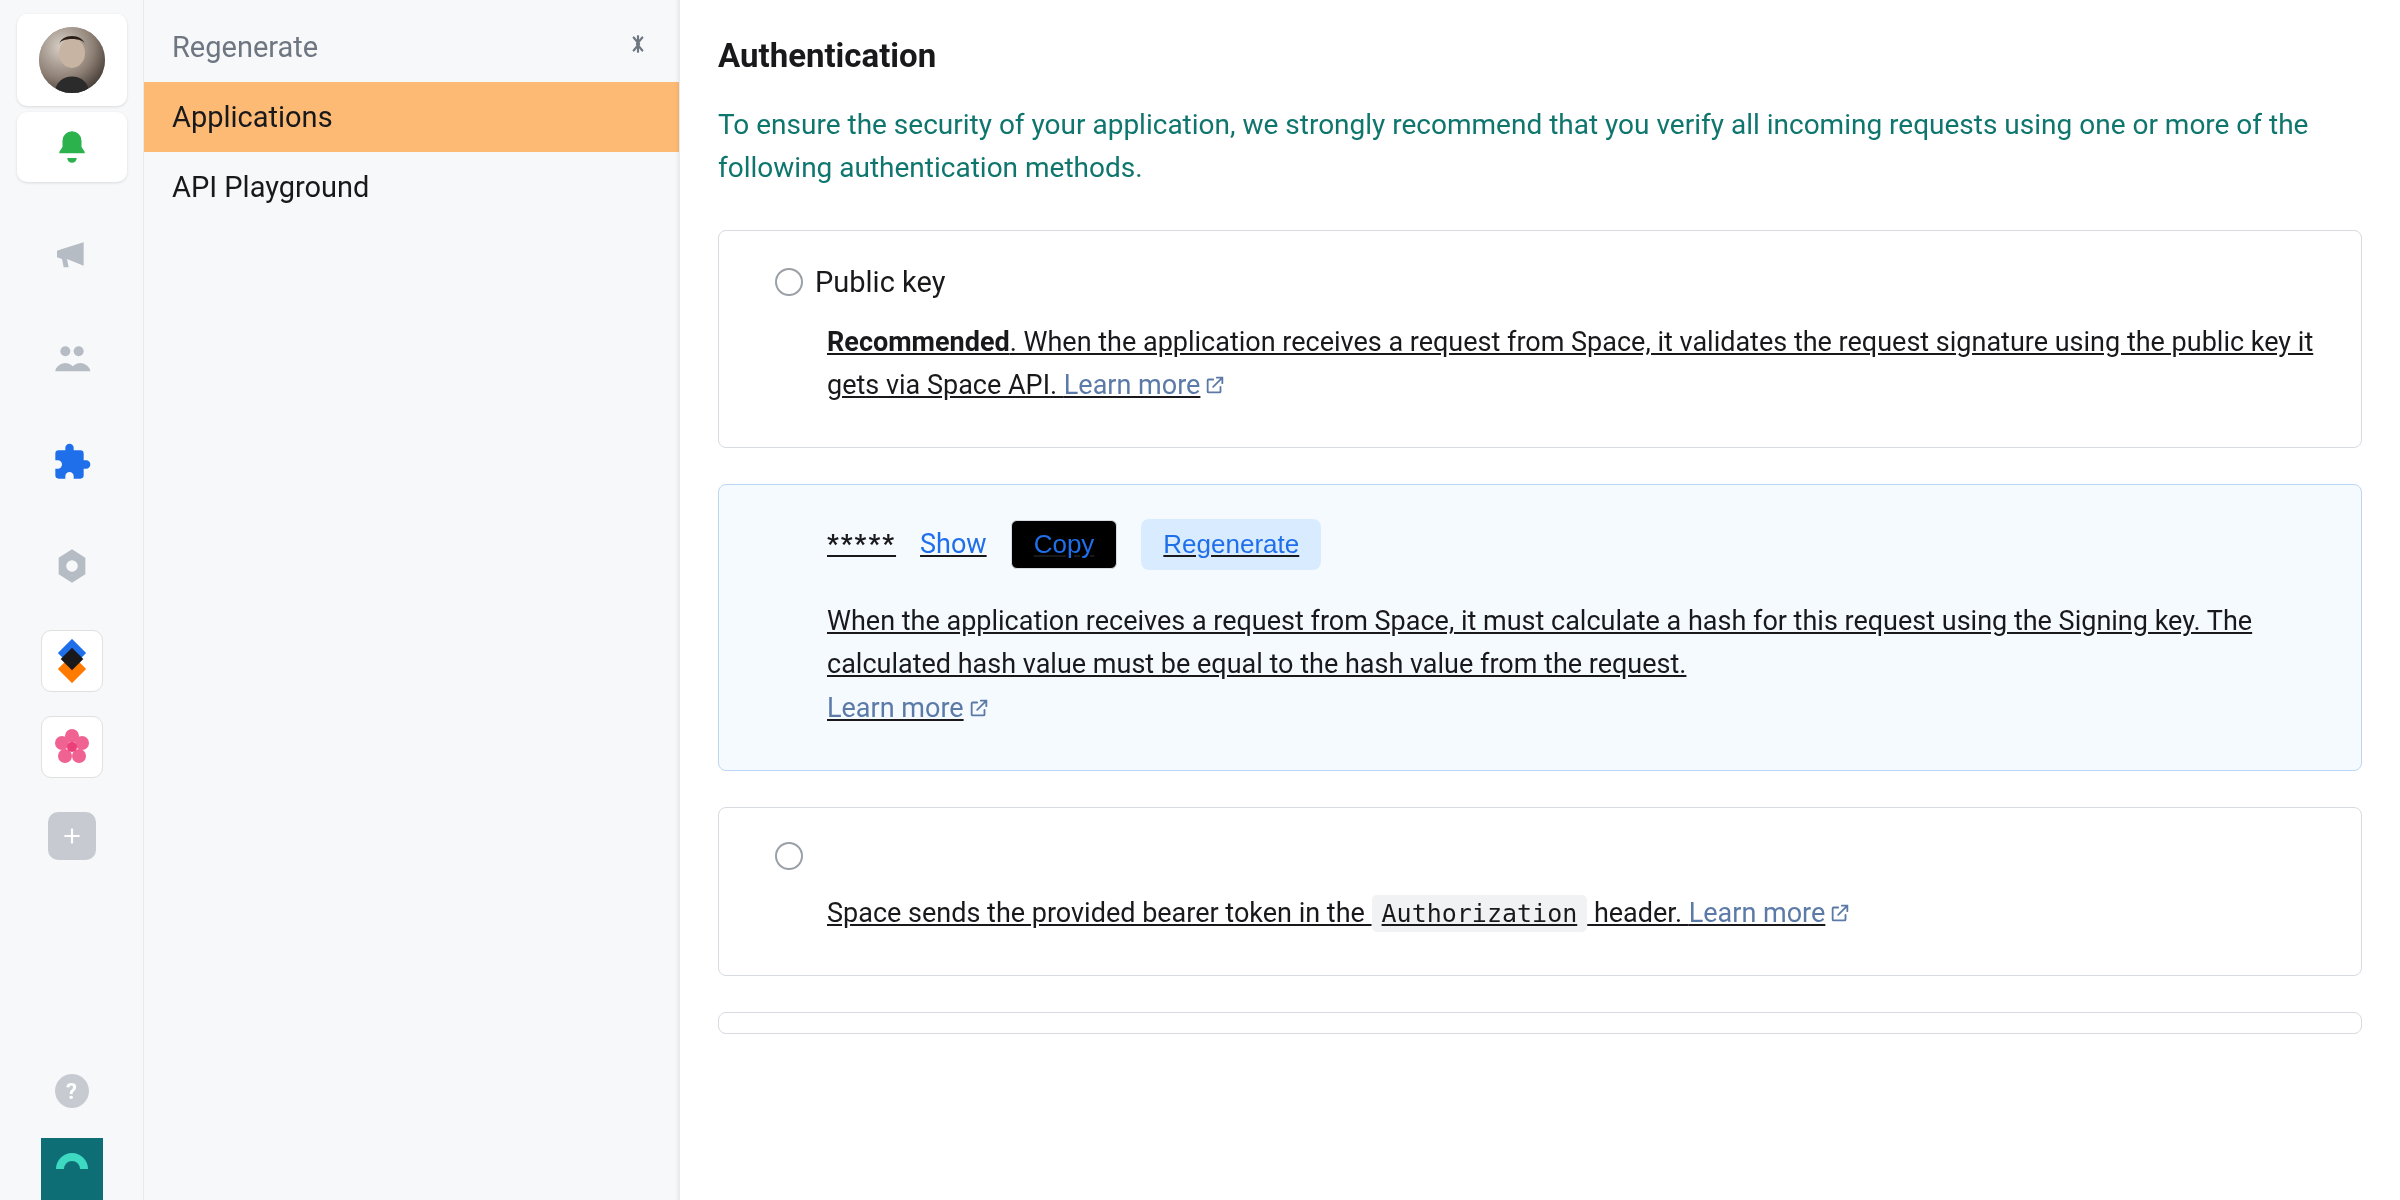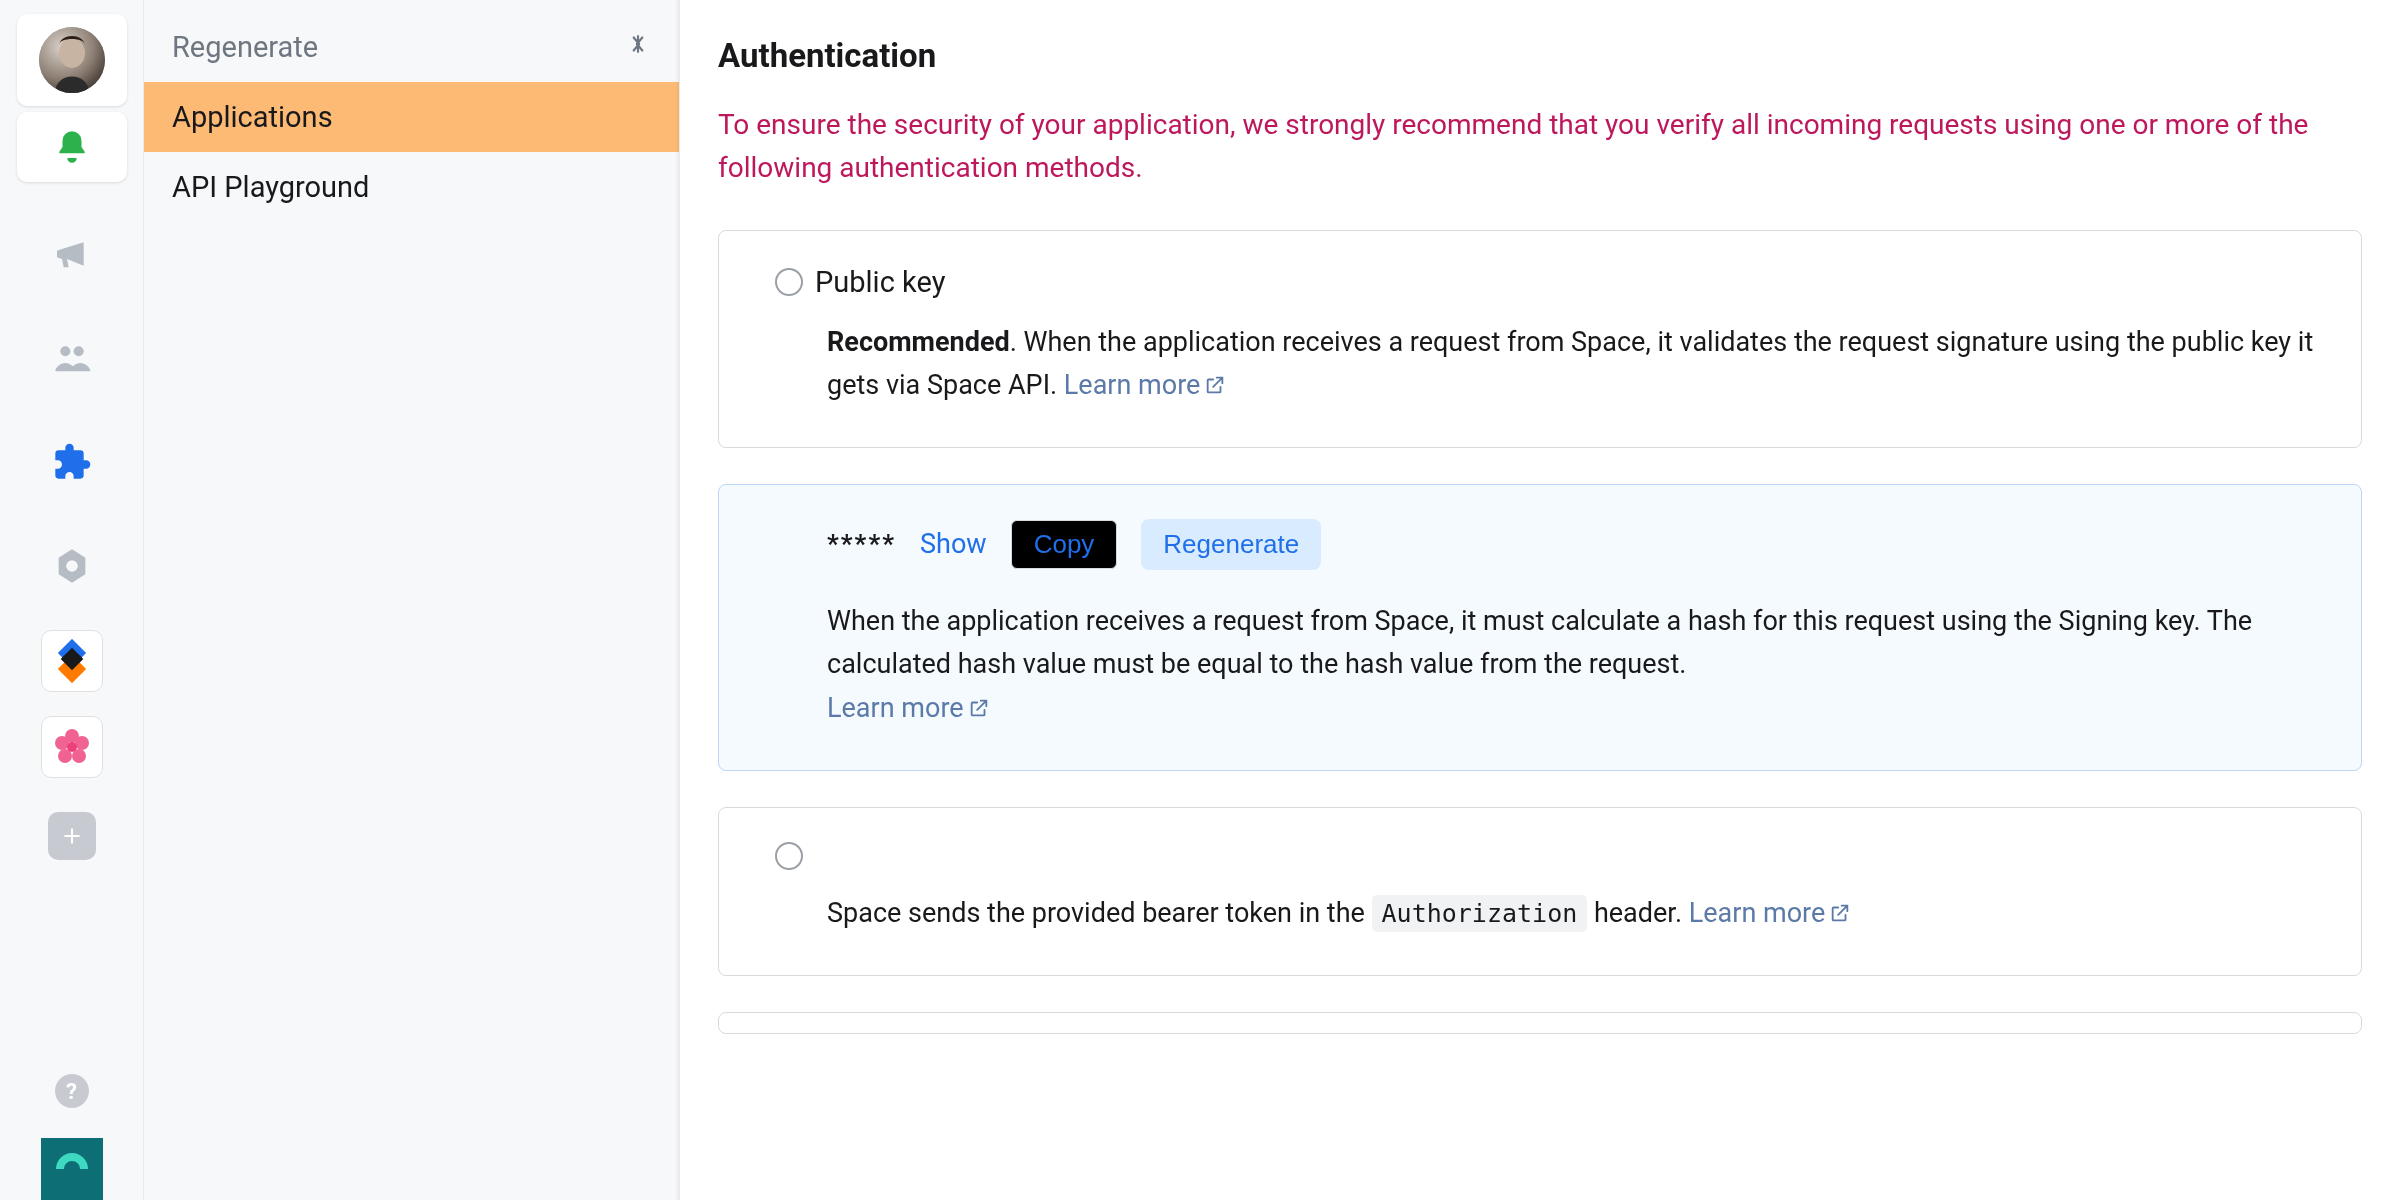--- a/index.html
+++ b/index.html
@@ -144,21 +144,21 @@
     overflow-y:auto;
   }
   .page-title {
     font-size: 33px;
     font-weight: 700;
     margin-bottom: 28px;
   }
   .page-desc {
     font-size: 28px;
     line-height: 1.55;
-    color: #be185d;
+    color: #0f766e;
     margin-bottom: 40px;
   }
 
   .card {
     border: 1px solid #d7dbe0;
     border-radius: 8px;
     padding: 34px 44px 38px 56px;
     margin-bottom: 36px;
   }
   .card.selected {
@@ -194,20 +194,21 @@
     background:#1f6feb;
   }
   .card-title {
     font-size: 29px;
     font-weight:400;
   }
   .card-body {
     padding-left: 52px;
     font-size: 27px;
     line-height: 1.6;
+    text-decoration: underline;
   }
   .card-body .rec { font-weight:700; }
   .link { color:#5b7aa8; cursor:pointer; }
   .ext-icon {
     display:inline-block;
     vertical-align: -2px;
     margin-left: 4px;
   }
   .ext-icon svg { width:22px; height:22px; stroke:#5b7aa8; fill:none; }
 

